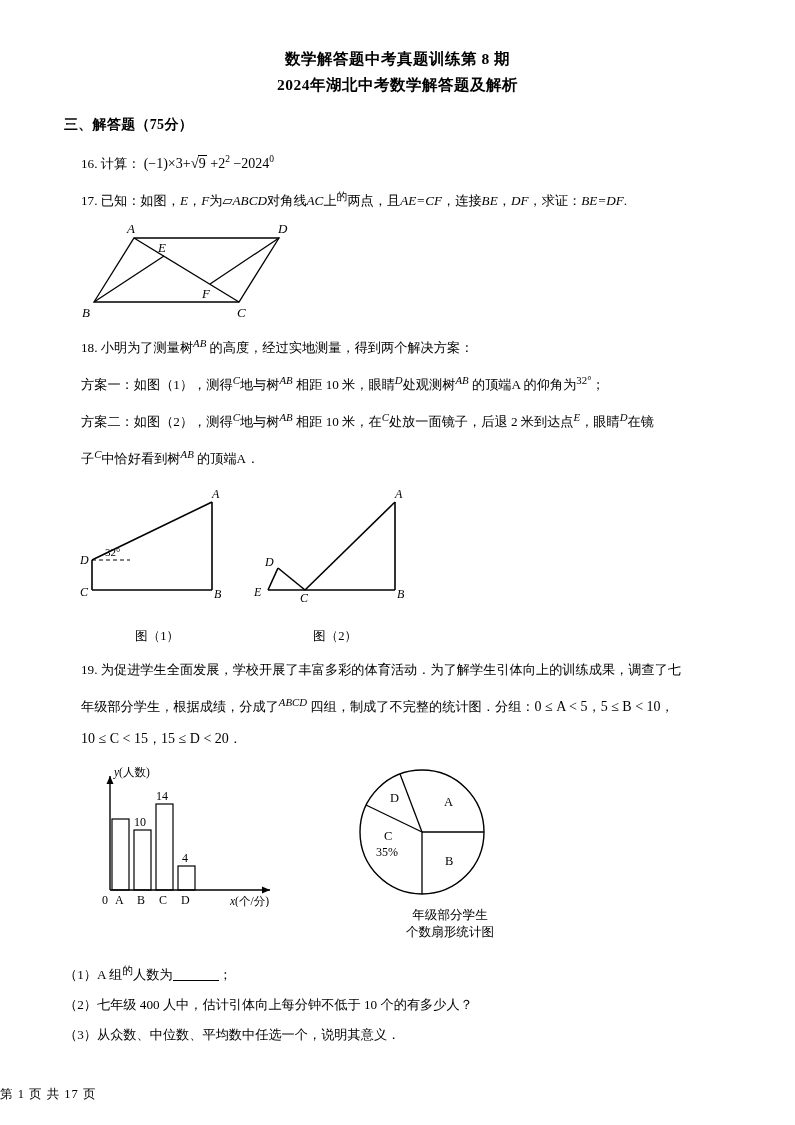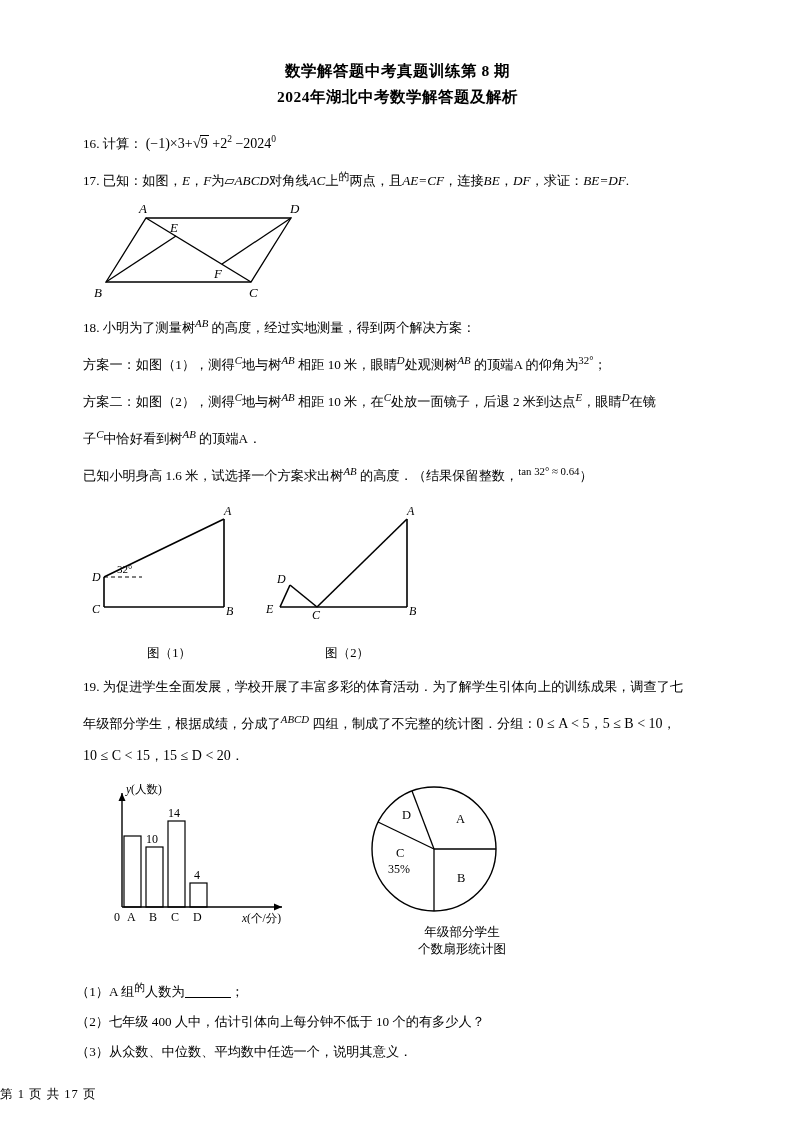--- a/index.html
+++ b/index.html
@@ -11,21 +11,21 @@
     font-family: "Liberation Serif", "DejaVu Serif", serif;
     color: #000000;
   }
   .page {
     position: relative;
     width: 795px;
     height: 1125px;
     background: #ffffff;
     overflow: hidden;
     box-sizing: border-box;
-    padding: 16px;
+    padding: 4px;
   }
   .title-block {
     text-align: center;
     padding-top: 42px;
   }
   .doc-title {
     font-size: 15.5px;
     font-weight: bold;
     line-height: 26px;
     letter-spacing: 0.5px;
@@ -36,21 +36,21 @@
   }
   .section-head {
     font-size: 14px;
     font-weight: bold;
     margin: 6px 0 14px 0;
     letter-spacing: 0.3px;
   }
   .q {
     font-size: 13.2px;
     line-height: 30px;
-    margin: 0 0 2px 7px;
+    margin: 0 0 2px 17px;
     text-align: justify;
   }
   .mi {
     font-style: italic;
     font-family: "Liberation Serif", serif;
   }
   .math {
     font-family: "Liberation Serif", serif;
     font-size: 14px;
     white-space: nowrap;
@@ -124,20 +124,21 @@
 
 <div class="page">
 
   <div class="title-block">
     <div class="doc-title">数学解答题中考真题训练第 8 期</div>
     <div class="doc-title">2024年湖北中考数学解答题及解析</div>
   </div>
 
   <div class="content">
 
+    <div class="section-head">三、解答题（75分）</div>
 
     <div class="q">
       <span>16.</span>
       <span>计算：</span>
       <span class="math">
         <span>(−1)×3+</span><span class="radical">√</span><span class="sqrt">9</span>
         <span>+</span><span>2</span><sup class="pw">2</sup>
         <span>−</span><span>2024</span><sup class="pw">0</sup>
       </span>
     </div>
@@ -176,23 +177,20 @@
     </div>
 
     <div class="q">
       <span>方案二：如图（2），测得</span><span class="mi raised">C</span><span>地与树</span><span class="mi raised">AB</span> <span>相距 10 米，在</span><span class="mi raised">C</span><span>处放一面镜子，后退 2 米到达点</span><span class="mi raised">E</span><span>，眼睛</span><span class="mi raised">D</span><span>在镜</span>
     </div>
 
     <div class="q">
       <span>子</span><span class="mi raised">C</span><span>中恰好看到树</span><span class="mi raised">AB</span> <span>的顶端A．</span>
     </div>
 
-    <div class="q">
-      <span>已知小明身高 1.6 米，试选择一个方案求出树</span><span class="mi raised">AB</span> <span>的高度．（结果保留整数，</span><span class="math raised">tan 32° ≈ 0.64</span><span>）</span>
-    </div>
 
     <div class="figs-18">
       <div class="figbox">
         <svg width="170" height="128" viewBox="0 0 170 128">
 
           <line x1="20" y1="110" x2="140" y2="110" stroke="#000" stroke-width="1.6"></line>
           <line x1="140" y1="110" x2="140" y2="22" stroke="#000" stroke-width="1.6"></line>
           <line x1="20" y1="80" x2="140" y2="22" stroke="#000" stroke-width="1.6"></line>
           <line x1="20" y1="80" x2="20" y2="110" stroke="#000" stroke-width="1.6"></line>
           <line x1="20" y1="80" x2="58" y2="80" stroke="#000" stroke-width="1" stroke-dasharray="4,3"></line>

